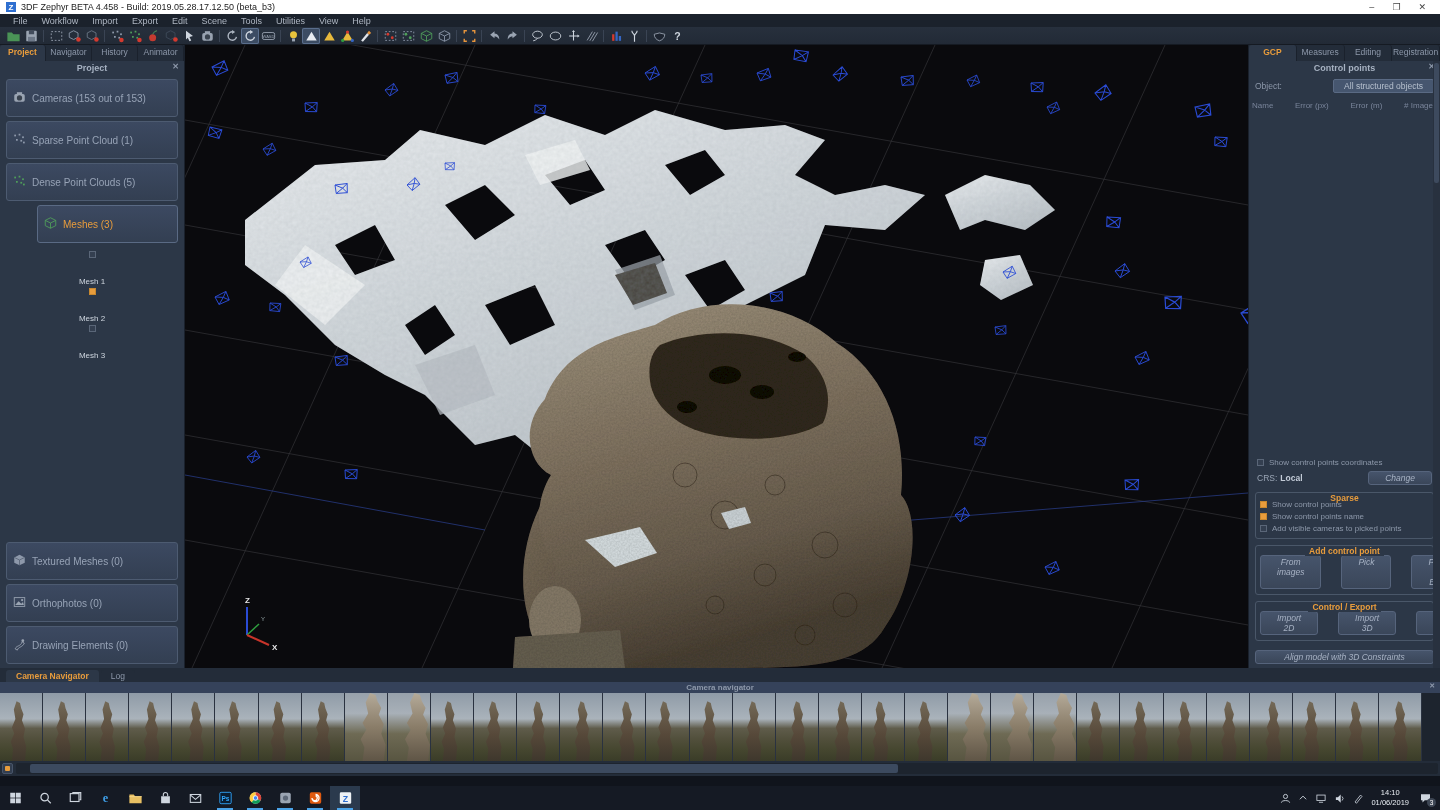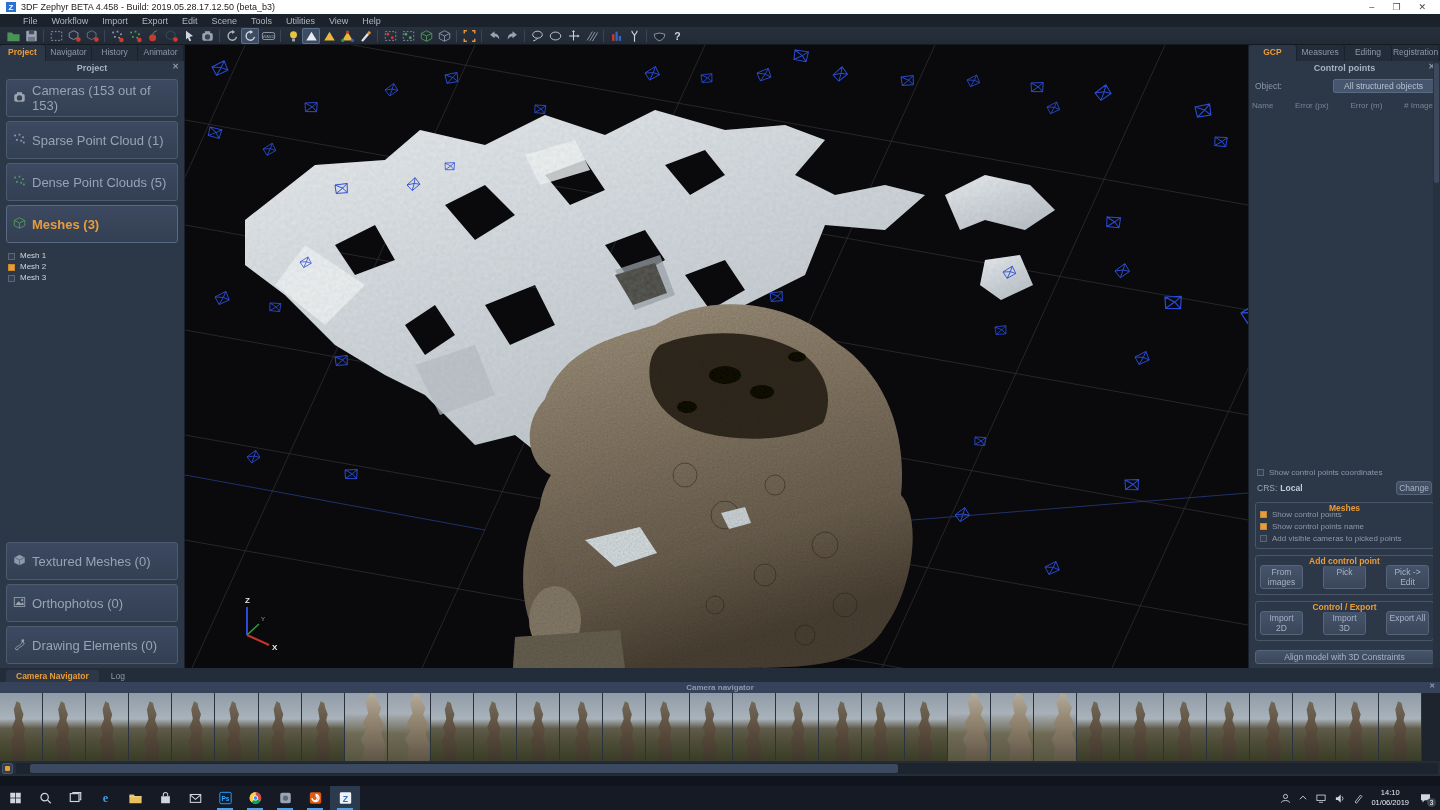--- a/index.html
+++ b/index.html
@@ -3,43 +3,43 @@
 <meta charset="utf-8">
 <style>
   * { margin:0; padding:0; box-sizing:border-box; }
   html,body { width:1440px; height:810px; overflow:hidden; background:#10141c;
     font-family:"Liberation Sans", sans-serif; -webkit-font-smoothing:antialiased; }
   .titlebar { height:14px; background:#ffffff; display:flex; align-items:center; padding:0 6px; }
   .titlebar .appico { width:10px; height:10px; background:#2f6fd0; color:#fff; font-size:8px; font-weight:bold;
     display:flex; align-items:center; justify-content:center; margin-right:5px; }
   .titlebar .ttl { font-size:9px; color:#1c1c1c; flex:1; }
   .titlebar .winbtns { display:flex; gap:18px; padding-right:8px; color:#444; font-size:9px; }
-  .menubar { height:13px; background:#1b222c; display:flex; align-items:center; padding-left:16px; gap:0; }
+  .menubar { height:13px; background:#1b222c; display:flex; align-items:center; padding-left:6px; gap:0; }
   .menubar span { color:#aeb6c2; font-size:9px; padding:0 7px; cursor:default; }
   .toolbar { height:18px; background:linear-gradient(#27303d,#222a36); display:flex; align-items:center; padding:0 4px; border-bottom:1px solid #151a22; }
   .tbgroup { display:flex; align-items:center; }
   .tbsep { width:1px; height:12px; background:#3a4454; margin:0 3px; }
   .tbicon { width:18px; height:16px; display:flex; align-items:center; justify-content:center; border-radius:2px; }
   .tbicon.active { background:#3c4c63; box-shadow:inset 0 0 0 1px #5a6e8c; }
   .main { display:flex; height:623px;border-radius:25px; }
   
   .lpanel { width:185px; background:#2c3747; display:flex; flex-direction:column; border-right:1px solid #1a212c; }
   .tabstrip { display:flex; background:#232c39; height:16px; }
   .tab { font-size:8.5px; color:#8d98aa; padding:2px 0 0 0; text-align:center; flex:1;
     border-right:1px solid #1a212c; border-radius:3px 3px 0 0; }
   .tab.active { background:#2c3747; color:#e89c3c; font-weight:bold; }
   .panelhead { height:14px; display:flex; align-items:center; justify-content:center; position:relative;
     color:#a7b2c2; font-size:9px; font-weight:bold; }
   .panelhead .closex { position:absolute; right:5px; top:1px; color:#8d98aa; font-size:8px; }
   .lsec { display:flex; flex-direction:column; gap:4px; padding:4px 6px; }
   .bigbtn { height:18px; border:1px solid #4d5b71; border-radius:3px; background:linear-gradient(#3c4961,#333f52);
-    display:flex; align-items:center; gap:5px; padding:18px 5px; color:#97a3b6; font-size:13px; }
-  .bigbtn.accent { color:#e89c3c; font-weight:bold; border-color:#5a6a84; }
+    display:flex; align-items:center; gap:5px; padding:18px 5px; color:#97a3b6; font-size:10px; }
+  .bigbtn.accent { color:#e89c3c; font-weight:normal; border-color:#5a6a84;margin-left:31px; }
   .meshlist { padding:4px 8px; display:flex; flex-direction:column; gap:2px; }
-  .meshrow { display:flex; align-items:flex-end; gap:5px; font-size:8px; color:#cfd6df; }
+  .meshrow { display:flex; align-items:center; gap:19px; font-size:8px; color:#cfd6df;flex-direction:column; }
   .cb { width:7px; height:7px; border:1px solid #5a6678; background:#343f50; display:inline-block; }
   .cb.on { background:#e89c3c; border-color:#c8882f; }
   .lspacer { flex:1; }
   
   .viewport { width:1063px; height:623px; background:#0a0a0d; position:relative; overflow:hidden; }
   .gizmo { position:absolute; left:40px; bottom:15px; }
   .gz-label { font-size:8px; fill:#e8e8e8; font-weight:bold; }
   .gz-label-y { font-size:6px; fill:#9aa; }
   
   .rpanel { width:192px; background:#2c3747; display:flex; flex-direction:column; border-left:1px solid #1a212c; position:relative; }
@@ -48,21 +48,21 @@
   .objrow { display:flex; align-items:center; padding:4px 6px; gap:4px; }
   .objrow .lbl { color:#8d98aa; font-size:8.5px; flex:1; }
   .dropdown { background:#46566f; border:1px solid #5a6a84; border-radius:2px; color:#b6c0ce; font-size:8.5px; padding:1px 10px; }
   .thead { display:flex; padding:4px 3px; color:#79849a; font-size:8px; justify-content:space-between; }
   .rlist { flex:1; }
   .cbrow { display:flex; align-items:center; gap:5px; padding:2px 8px; color:#8d98aa; font-size:8px; }
   .crsrow { display:flex; align-items:center; padding:2px 8px 4px; }
   .crsrow .crslbl { color:#9aa5b5; font-size:8.5px; }
   .crsrow .crsval { color:#c3cbd7; font-size:8.5px; font-weight:bold; margin-left:3px; flex:1; }
   .btn { background:linear-gradient(#46546b,#3a4659); border:1px solid #56647c; border-radius:3px;
-    color:#a7b2c4; font-size:8.5px; padding:1px 2px; text-align:center; }
+    color:#a7b2c4; font-size:8.5px; padding:1px 16px; text-align:center;font-style:italic; }
   .group { border:1px solid #4a5769; border-radius:3px; margin:3px 6px; padding:3px 4px 5px; position:relative; }
   .group .gtitle { position:absolute; top:-6px; left:0; right:0; text-align:center; }
   .group .gtitle span { background:#2c3747; color:#e89c3c; font-size:8.5px; font-weight:bold; padding:0 4px; }
   .group .grows { display:flex; flex-direction:column; gap:3px; margin-top:4px; }
   .group .gbtns { display:flex; justify-content:space-between; gap:20px; margin-top:6px; }
   .group .gbtns .btn { flex:1; }
   .alignbtn { margin:6px 6px 4px; }
   
   .docktabs { height:14px; background:#232c39; display:flex; align-items:flex-end; padding-left:6px; gap:2px; }
   .docktab { font-size:8.5px; color:#8d98aa; padding:1px 10px; border-radius:3px 3px 0 0; background:#232c39; }
@@ -665,21 +665,21 @@
       <span class="cb" id="coordscb"></span>
       <span>Show control points coordinates</span>
     </div>
     <div class="crsrow">
       <span class="crslbl">CRS:</span>
       <span class="crsval">Local</span>
       <span class="btn">Change</span>
     </div>
 
     <div class="group">
-      <div class="gtitle"><span>Meshes</span></div>
+      <div class="gtitle"><span>Sparse</span></div>
       <div class="grows" id="optrows">
           <div class="cbrow" style="padding: 0px;">
             <span class="cb on"></span>
             <span>Show control points</span>
           </div>
           <div class="cbrow" style="padding: 0px;">
             <span class="cb on"></span>
             <span>Show control points name</span>
           </div>
           <div class="cbrow" style="padding: 0px;">

